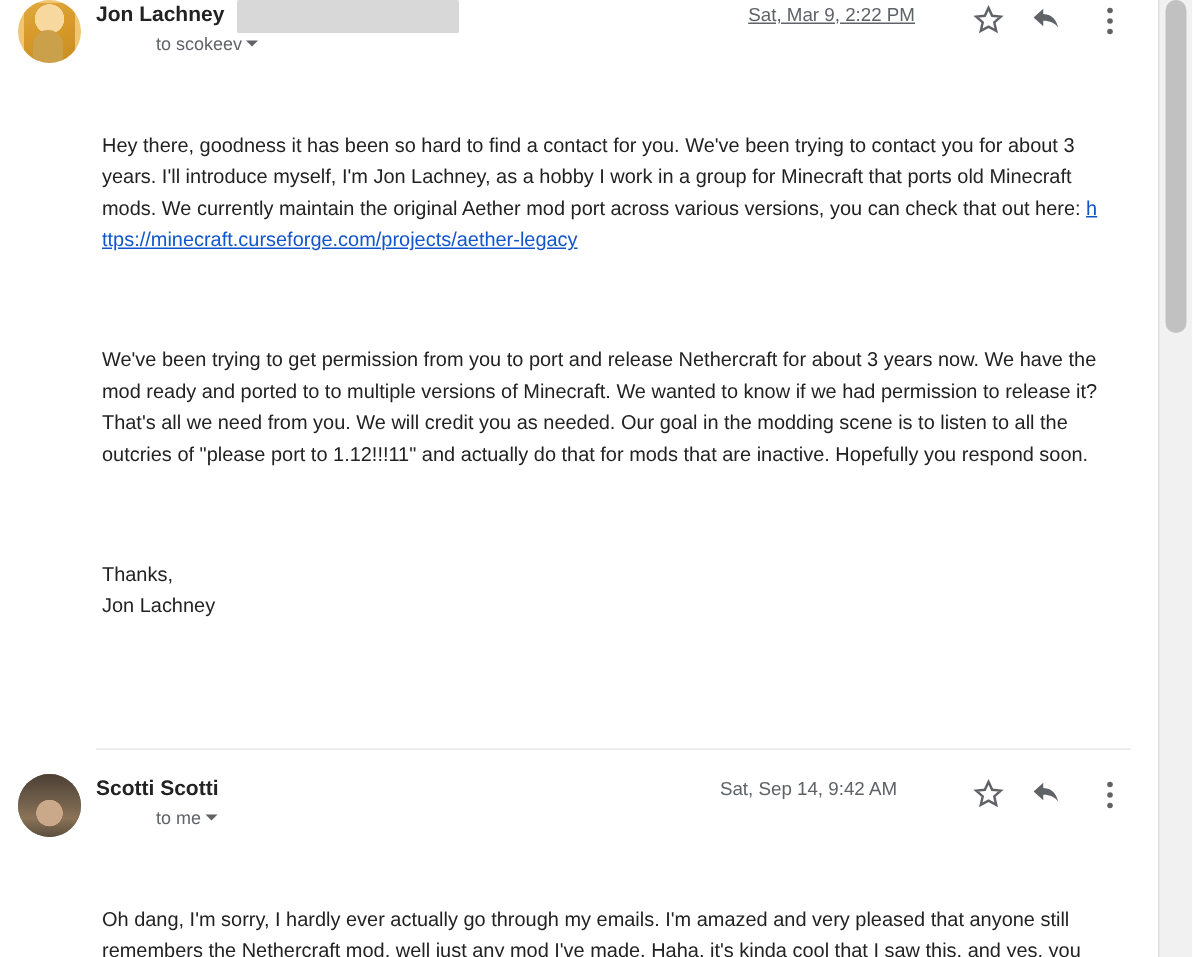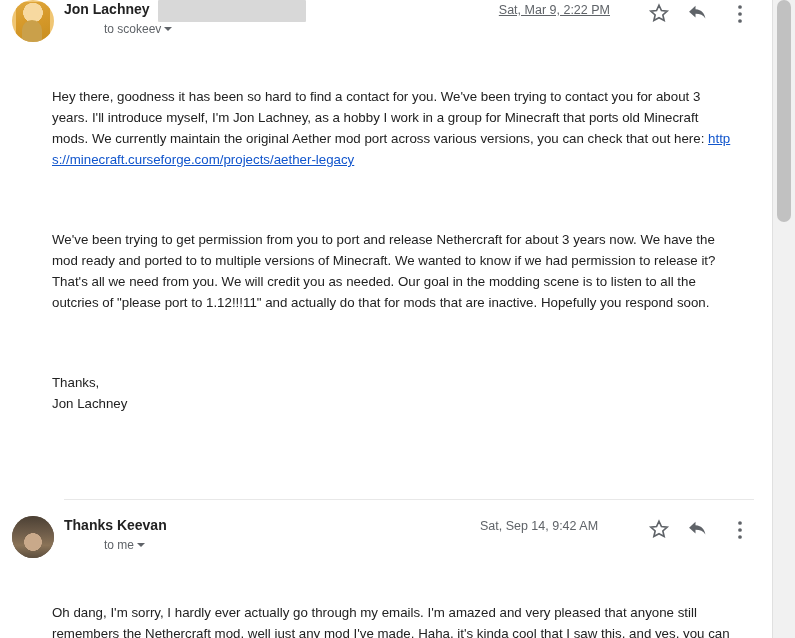--- a/index.html
+++ b/index.html
@@ -147,21 +147,21 @@
   .hdr-icon {
     position: absolute;
     top: 0px;
     width: 28px;
     height: 28px;
     cursor: pointer;
   }
   .hdr-icon svg { display: block; }
 
   .body-text {
-    padding: 0 40px 0 52px;
+    padding: 0 40px 0 68px;
     font-size: 13.3px;
     line-height: 21px;
     color: #222222;
     white-space: pre-wrap;
   }
   .para {
     margin: 0 0 17px 0;
   }
   a.inline-link {
     color: #1155cc;
@@ -214,21 +214,21 @@
         <p class="para">Thanks,
 Jon Lachney</p>
       </div>
     </div>
 
     <div class="divider" style="margin-top:26px;"></div>
 
     <div class="message" style="padding-top:16px;">
       <div class="msg-header">
         <div class="avatar avatar-2"></div>
-        <div class="sender-name">Thanks Keevan</div>
+        <div class="sender-name">Scotti Scotti</div>
         <div class="to-line"><span>to me</span><span class="to-caret"></span></div>
         <div class="timestamp" style="left:450px; width:178px;text-align:center;">Sat, Sep 14, 9:42 AM</div>
 
         <div class="hdr-icon" style="left:645px;">
           <svg width="28" height="28" viewBox="0 0 24 24">
               <path d="M12 4.5l2.1 4.5 4.9.5-3.7 3.3 1.1 4.8L12 15.2 7.6 17.6l1.1-4.8L5 9.5l4.9-.5z" fill="none" stroke="#5f6368" stroke-width="1.4"></path>
             </svg>
         </div>
         <div class="hdr-icon" style="left:685px;">
           <svg width="28" height="28" viewBox="0 0 24 24">

